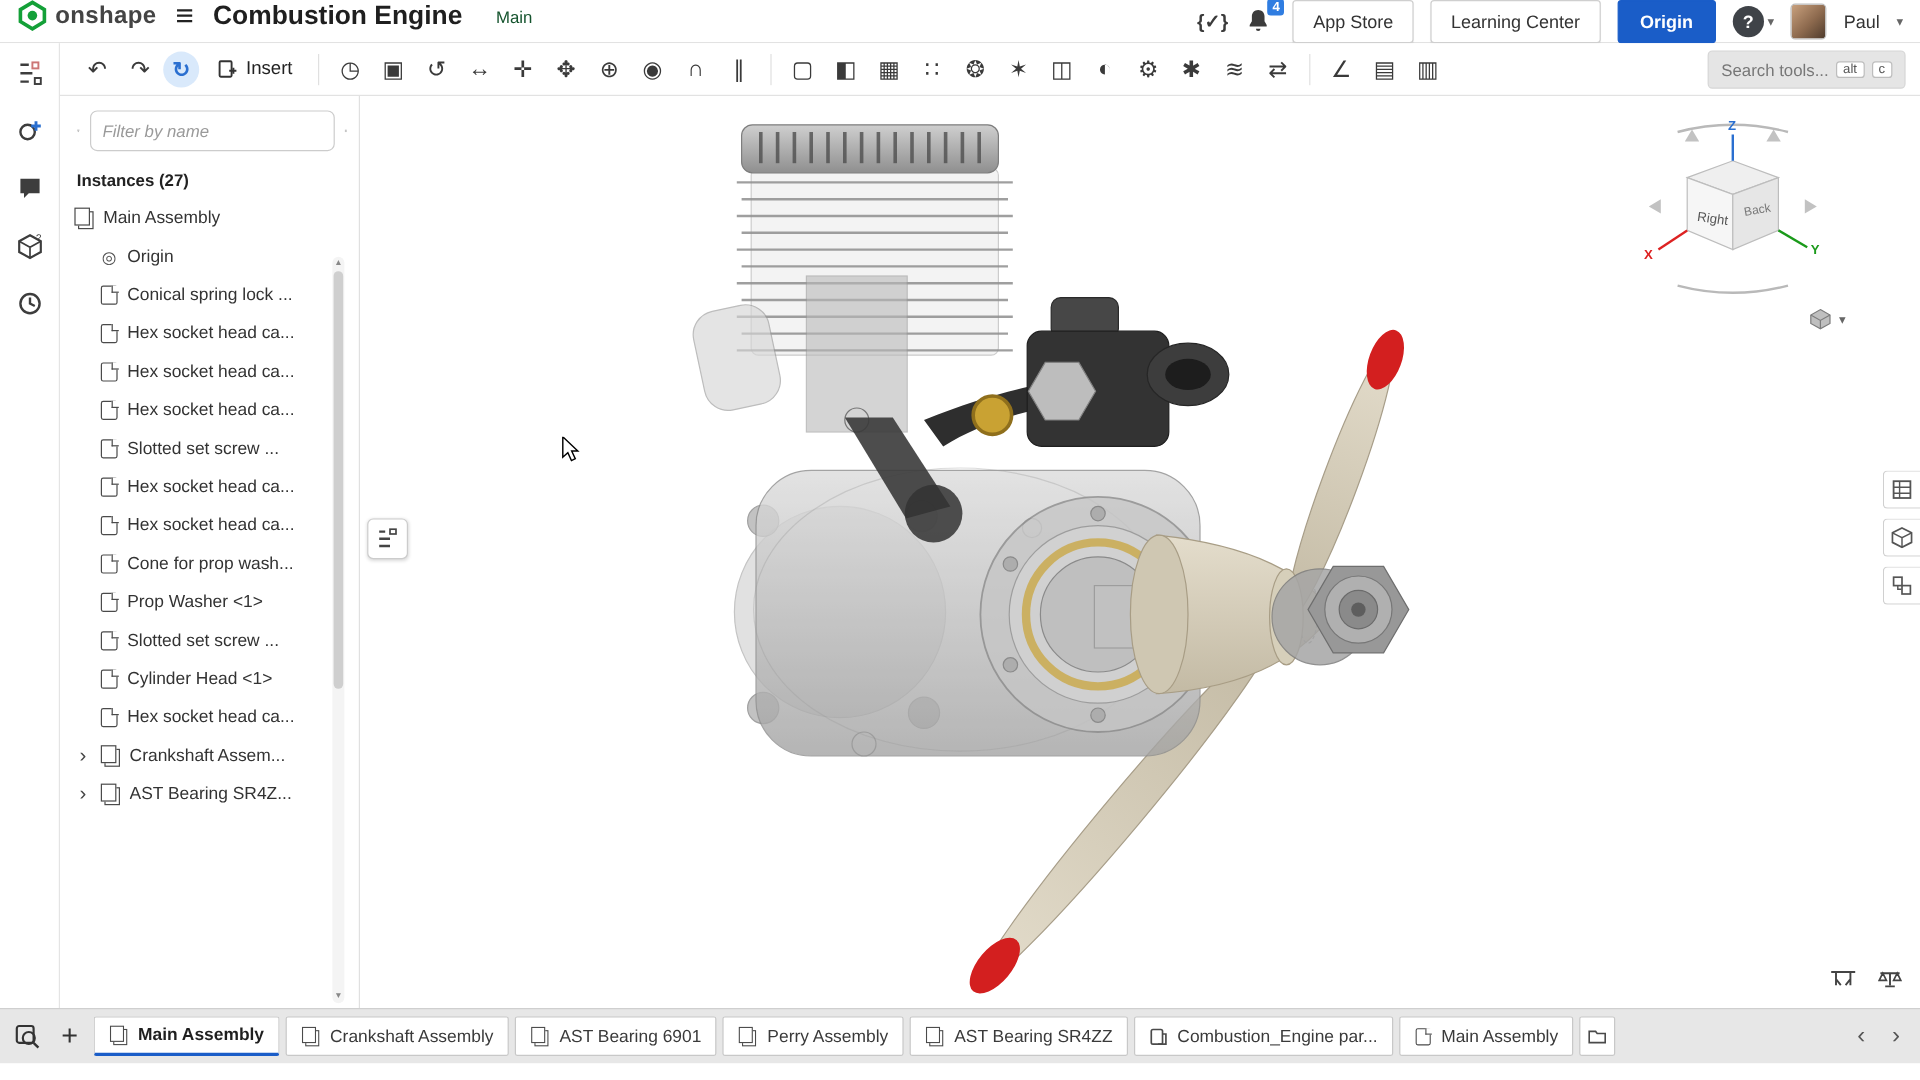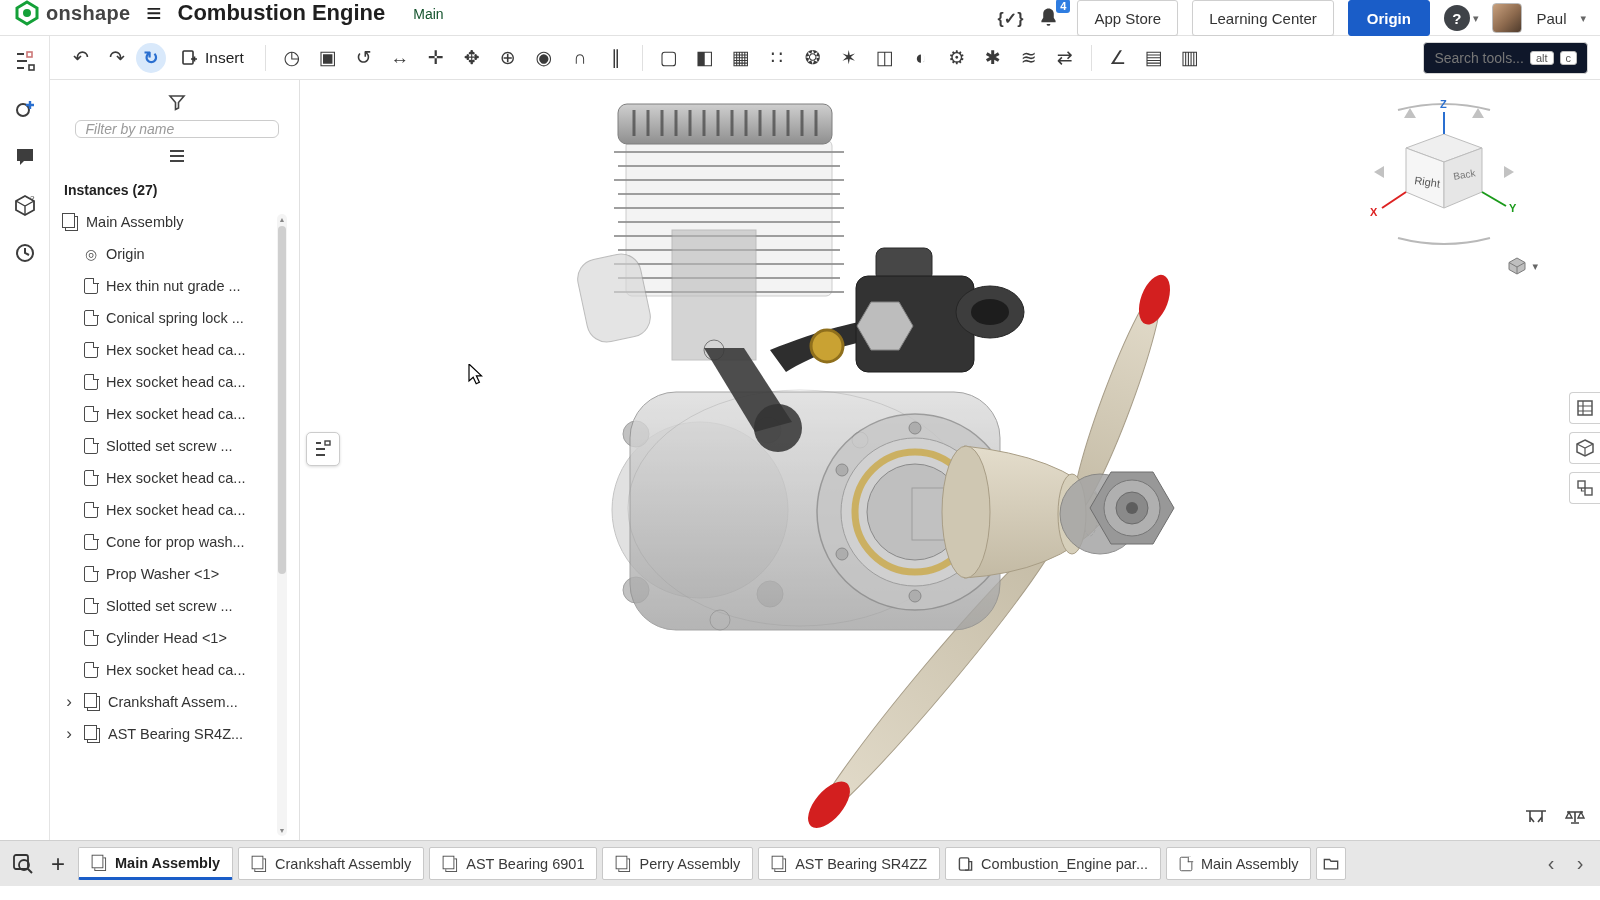--- a/index.html
+++ b/index.html
@@ -44,29 +44,29 @@
   .toolbar { grid-row:1; grid-column:2/4; display:flex; align-items:center; gap:2px;
     padding:0 12px 0 14px; border-bottom:1px solid #e2e2e2; background:#fff; }
   .tbtn { width:34px; height:32px; display:flex; align-items:center; justify-content:center;
     font-size:19px; color:#3a3a3a; border-radius:3px; cursor:pointer; }
   .sync-circle { width:30px; height:30px; border-radius:50%; background:#d9e9fb; color:#2a6fd0;
     display:flex; align-items:center; justify-content:center; font-size:18px; font-weight:700; cursor:pointer; }
   .insert-btn { display:flex; align-items:center; gap:7px; padding:0 12px; height:34px;
     font-size:15.5px; color:#222; border-radius:3px; cursor:pointer; }
   .tsep { width:1px; height:26px; background:#e0e0e0; margin:0 7px; }
   .search-tools { margin-left:auto; display:flex; align-items:center; gap:6px; height:32px;
-    background:#0f172a; border:1px solid #d6d6d6; border-radius:4px; padding:0 10px;
+    background:#e5e5e5; border:1px solid #d6d6d6; border-radius:4px; padding:0 10px;
     font-size:14px; color:#777; cursor:pointer; }
   kbd { border:1px solid #bdbdbd; background:#fff; border-radius:3px; padding:0 5px;
     font-size:11px; color:#555; font-family:"Liberation Sans",sans-serif; }
 
   
   .panel { grid-row:2; grid-column:2; border-right:1px solid #e0e0e0; position:relative;
     background:#fff; overflow:hidden; }
-  .filter-row { display:flex; align-items:center; gap:8px; padding:12px 10px 10px 14px;flex-direction:column; }
+  .filter-row { display:flex; align-items:center; gap:8px; padding:12px 10px 10px 14px; }
   .filter-input { flex:1; height:34px; border:1px solid #ccc; border-radius:6px; padding:0 10px;
     font-size:14px; font-style:italic; color:#555; outline:none; }
   .filter-input::placeholder { color:#9a9a9a; }
   .instances-label { font-size:14px; font-weight:700; color:#222; padding:6px 0 8px 14px; }
   .tree { position:relative; }
   .trow { height:32px; display:flex; align-items:center; gap:8px; padding-left:34px;
     font-size:14.5px; color:#333; cursor:pointer; }
   .trow.lvl0 { padding-left:12px; }
   .trow.expandable { padding-left:12px; }
   .chev { font-size:17px; color:#444; width:14px; text-align:center; }
@@ -247,24 +247,20 @@
       <div class="trow lvl0">
         <span class="ai"></span>
         <span class="tlabel">Main Assembly</span>
       </div>
       <div class="trow">
         <span class="origin-glyph">◎</span>
         <span class="tlabel">Origin</span>
       </div>
       <div class="trow">
           <span class="pi"></span>
-          <span class="tlabel">Hex thin nut grade ...</span>
-        </div>
-      <div class="trow">
-          <span class="pi"></span>
           <span class="tlabel">Conical spring lock ...</span>
         </div>
       <div class="trow">
           <span class="pi"></span>
           <span class="tlabel">Hex socket head ca...</span>
         </div>
       <div class="trow">
           <span class="pi"></span>
           <span class="tlabel">Hex socket head ca...</span>
         </div>

